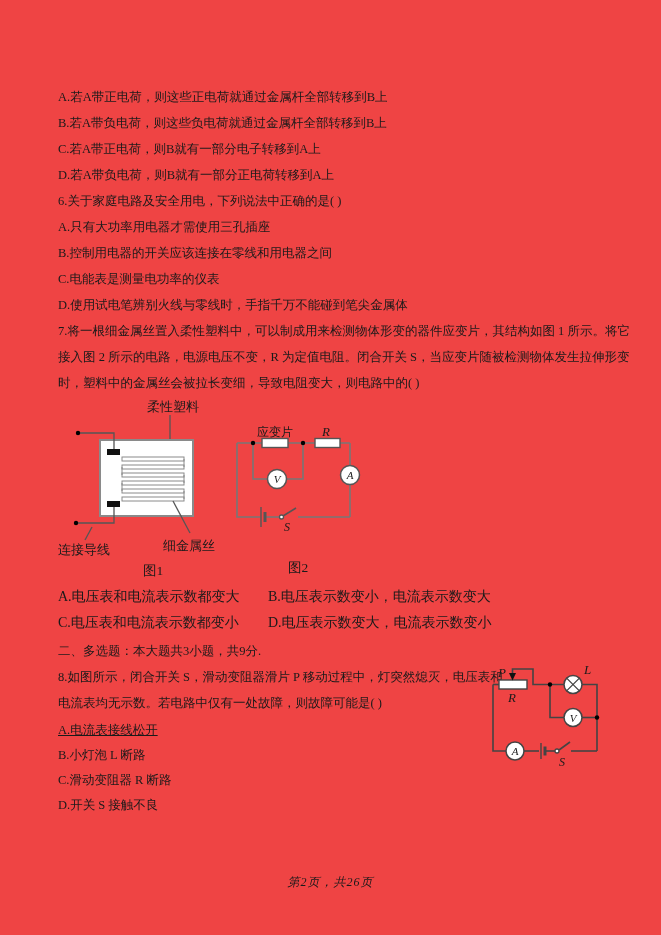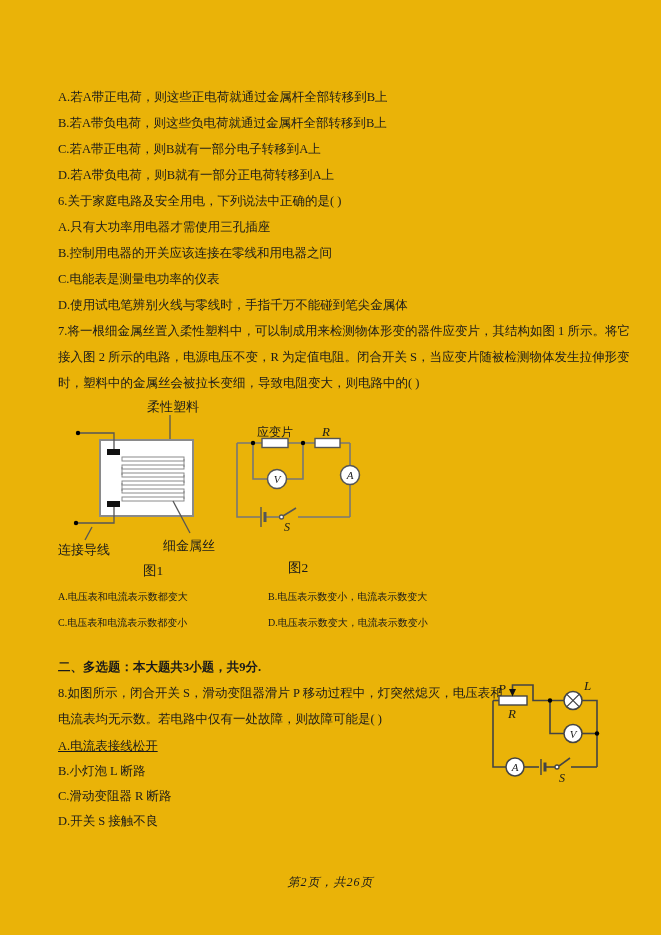--- a/index.html
+++ b/index.html
@@ -1,28 +1,28 @@
 <!DOCTYPE html>
 <html><head>
 <meta charset="utf-8">
 <style>
   html,body{margin:0;padding:0;background:#ffffff;}
   .page{
-    position:relative;width:661px;height:935px;background:#eab308;overflow:hidden;
+    position:relative;width:661px;height:935px;background:#ef4444;overflow:hidden;
     font-family:"Liberation Serif","DejaVu Serif",serif;color:#1a1a1a;
   }
   .content{position:absolute;top:84px;left:58px;width:575px;}
   .line{margin:0;line-height:26px;font-size:12.5px;white-space:nowrap;}
-  .section{font-weight:bold;margin-top:18px;}
+  .section{font-weight:normal;margin-top:2px;}
   .figure-row{position:relative;height:188px;text-align:center;}
   .figure-row svg{position:absolute;}
   .fig1{left:-2px;top:-3px;}
   .fig2{left:167px;top:14px;}
   .opt-grid{display:grid;grid-template-columns:210px auto;}
-  .opt-grid p{margin:0;line-height:26px;font-size:10px;white-space:nowrap;}
+  .opt-grid p{margin:0;line-height:26px;font-size:14px;white-space:nowrap;}
   .q8{position:relative;height:154px;}
   .q8 .line{max-width:445px;}
   .q8opt{line-height:25px;}
   .q8opt-first{margin-top:2px;text-decoration:underline;}
   .q8svg{position:absolute;left:427px;top:-4px;}
   .footer{position:absolute;top:874px;left:0;width:100%;text-align:center;
           font-size:12px;letter-spacing:1px;font-style:italic;}
   svg text{font-family:"Liberation Serif","DejaVu Serif",serif;fill:#1a1a1a;}
   svg .var{font-style:italic;}
 </style>

